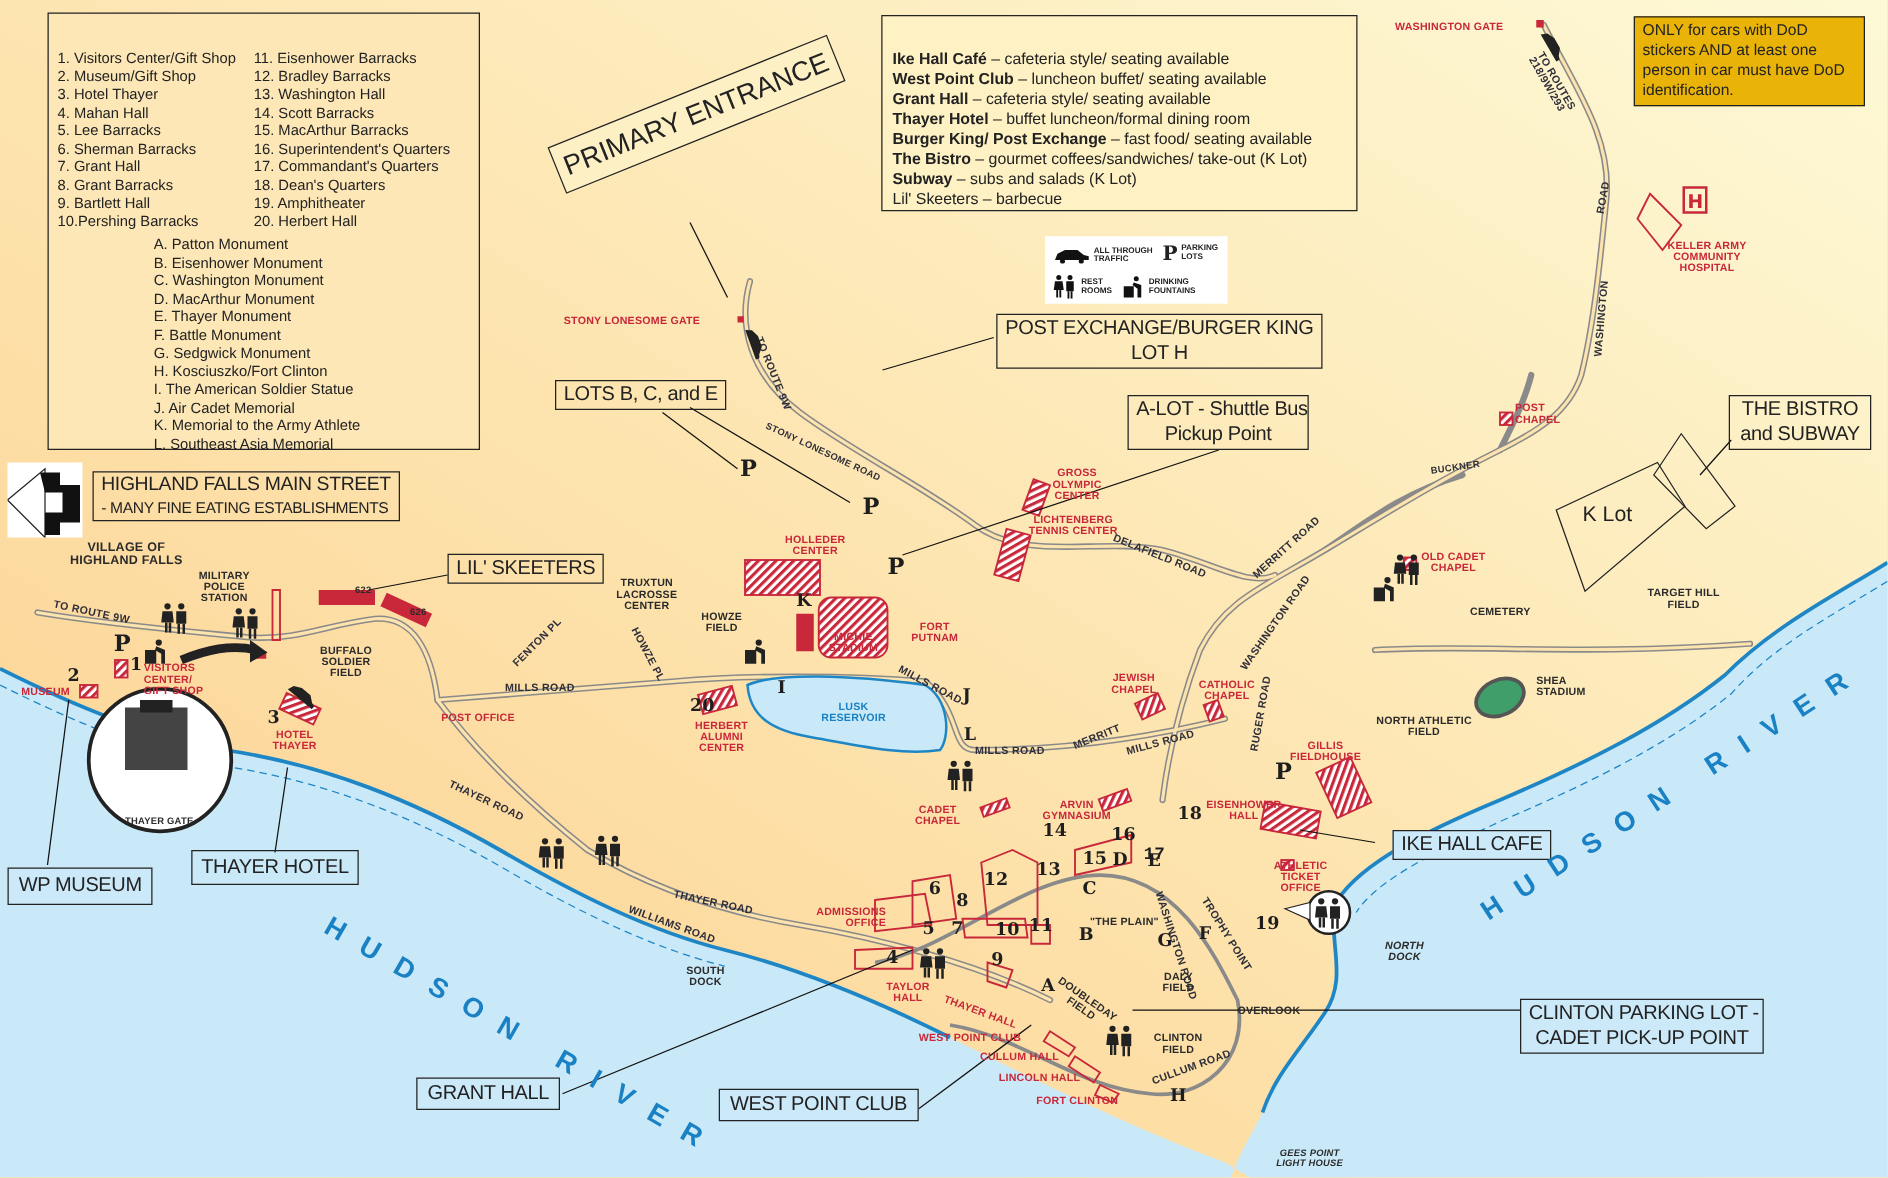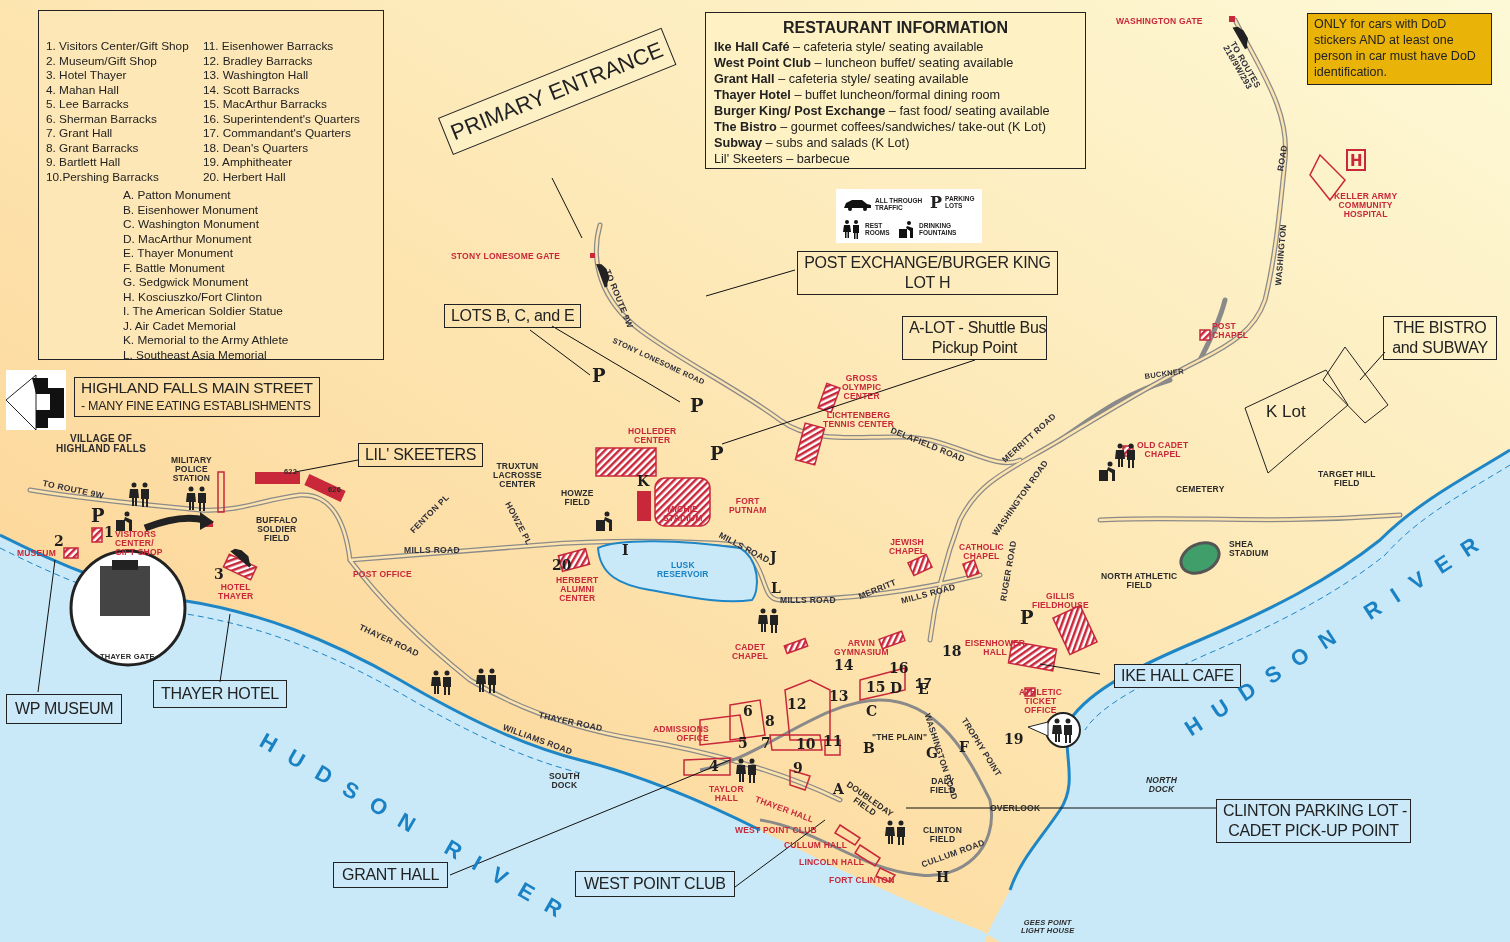--- a/index.html
+++ b/index.html
@@ -198,21 +198,20 @@
     <div>G. Sedgwick Monument</div>
     <div>H. Kosciuszko/Fort Clinton</div>
     <div>I.   The American Soldier Statue</div>
     <div>J.  Air Cadet Memorial</div>
     <div>K. Memorial to the Army Athlete</div>
     <div>L.  Southeast Asia Memorial</div>
   </div>
 </div>
 
 <div id="restaurant" class="box">
-  <div class="title">RESTAURANT INFORMATION</div>
   <ul>
     <li><b>Ike Hall Café</b><span> – cafeteria style/ seating available</span></li>
     <li><b>West Point Club</b><span> – luncheon buffet/ seating available</span></li>
     <li><b>Grant Hall</b><span> – cafeteria style/ seating available</span></li>
     <li><b>Thayer Hotel</b><span> – buffet luncheon/formal dining room</span></li>
     <li><b>Burger King/ Post Exchange</b><span> – fast  food/ seating available</span></li>
     <li><b>The Bistro</b><span> – gourmet coffees/sandwiches/ take-out (K Lot)</span></li>
     <li><b>Subway</b><span> – subs and salads (K Lot)</span></li>
     <li><b></b><span>Lil' Skeeters – barbecue</span></li>
   </ul>
@@ -340,21 +339,21 @@
 
 <div class="lbl red" style="left:1334px;top:192px;">
     <div>KELLER ARMY</div>
     <div>COMMUNITY</div>
     <div>HOSPITAL</div>
   </div>
 <div class="lbl dark" style="left:56px;top:434px;font-size:10px;line-height:10px;">
     <div>VILLAGE OF</div>
     <div>HIGHLAND FALLS</div>
   </div>
-<div class="lbl dark" style="left:171px;top:456px;">
+<div class="lbl dark" style="left:159px;top:456px;">
     <div>MILITARY</div>
     <div>POLICE</div>
     <div>STATION</div>
   </div>
 <div class="lbl dark" style="left:256px;top:516px;">
     <div>BUFFALO</div>
     <div>SOLDIER</div>
     <div>FIELD</div>
   </div>
 <div class="lbl red" style="left:115px;top:530px;text-align:left;">
@@ -477,21 +476,21 @@
   </div>
 <div class="lbl dark" style="left:923px;top:826px;">
     <div>CLINTON</div>
     <div>FIELD</div>
   </div>
 <div class="lbl dark" style="left:850px;top:780px;transform:rotate(35deg);transform-origin:left top;">
     <div>DOUBLEDAY</div>
     <div>FIELD</div>
   </div>
 <div class="lbl dark" style="left:990px;top:804px;">OVERLOOK</div>
-<div class="lbl dark" style="left:1146px;top:752px;font-style:italic;margin-top:24px;">
+<div class="lbl dark" style="left:1108px;top:752px;font-style:italic;">
     <div>NORTH</div>
     <div>DOCK</div>
   </div>
 <div class="lbl dark" style="left:549px;top:772px;">
     <div>SOUTH</div>
     <div>DOCK</div>
   </div>
 <div class="lbl dark" style="left:1021px;top:919px;font-style:italic;font-size:7.5px;line-height:8px;">
     <div>GEES POINT</div>
     <div>LIGHT HOUSE</div>

